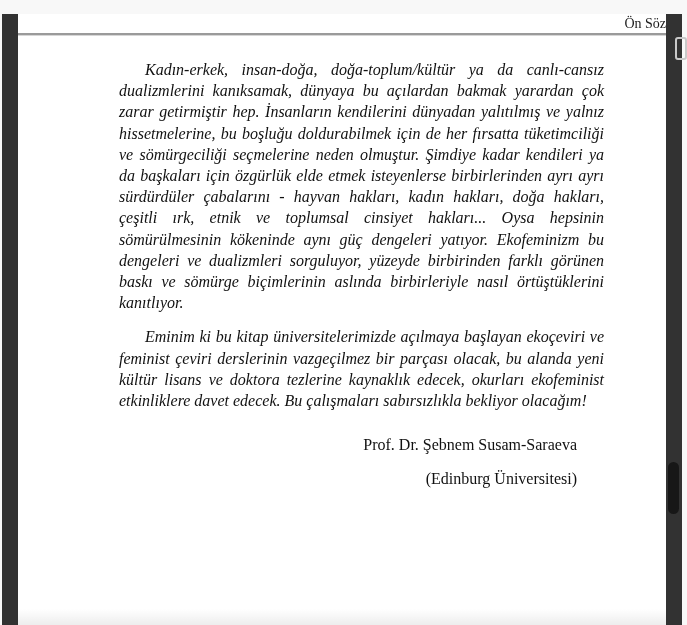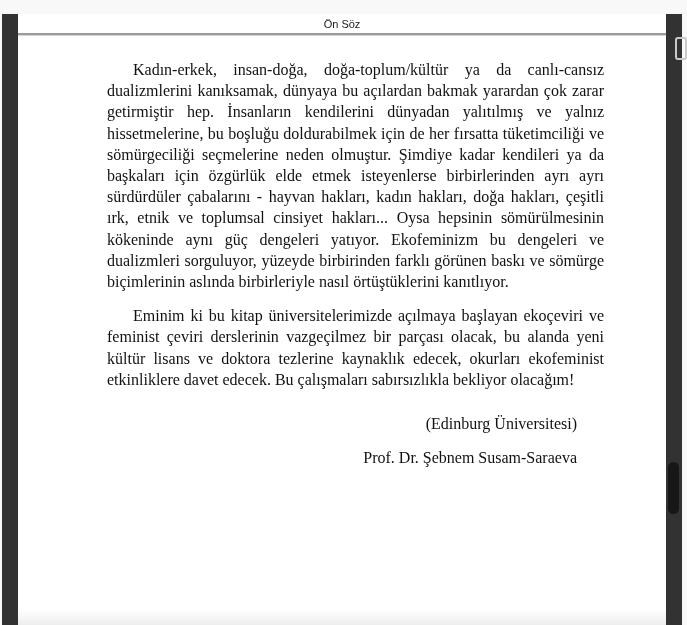--- a/index.html
+++ b/index.html
@@ -43,35 +43,35 @@
   .page{
     position:absolute;left:18px;top:14px;width:648px;bottom:0;
     background:var(--page);z-index:2;
   }
   .page::after{
     content:"";position:absolute;left:0;right:0;bottom:0;height:16px;
     background:linear-gradient(rgba(0,0,0,0), rgba(0,0,0,0.07));
     pointer-events:none;
   }
   .page-header-band{
-    height:19px;line-height:20px;text-align:center;
-    font-family:Liberation Sans, sans-serif;
-    font-size:11px;color:#1a1a1a;
+    height:19px;line-height:20px;text-align:right;
+    font-family:Liberation Serif, serif;
+    font-size:14px;color:#1a1a1a;
   }
   .header-divider{
     height:2px;background:var(--divider);
     border-bottom:1px solid #d6d6d6;
   }
   .page-body{
     margin:23px 62px 0 89px;
     font-size:16px;line-height:21.2px;color:var(--text);
     text-align:justify;
   }
   .page-body p{
-    margin:0 0 13px 0;text-indent:26px;
+    margin:0 0 13px 12px;text-indent:26px;font-style:italic;
   }
   .signature{
     margin:17px 27px 0 0;text-align:right;line-height:34px;
     font-size:16px;color:var(--text);
   }
   .signature div{white-space:nowrap;}
 </style>
 </head>
 <body>
 
@@ -81,22 +81,22 @@
 
 <div class="page">
   <div class="page-header-band">Ön Söz</div>
   <div class="header-divider"></div>
 
   <div class="page-body">
     <p>Kadın-erkek, insan-doğa, doğa-toplum/kültür ya da canlı-cansız dualizmlerini kanıksamak, dünyaya bu açılardan bakmak yarardan çok zarar getirmiştir hep. İnsanların kendilerini dünyadan yalıtılmış ve yalnız hissetmelerine, bu boşluğu doldurabilmek için de her fırsatta tüketimciliği ve sömürgeciliği seçmelerine neden olmuştur. Şimdiye kadar kendileri ya da başkaları için özgürlük elde etmek isteyenlerse birbirlerinden ayrı ayrı sürdürdüler çabalarını - hayvan hakları, kadın hakları, doğa hakları, çeşitli ırk, etnik ve toplumsal cinsiyet hakları... Oysa hepsinin sömürülmesinin kökeninde aynı güç dengeleri yatıyor. Ekofeminizm bu dengeleri ve dualizmleri sorguluyor, yüzeyde birbirinden farklı görünen baskı ve sömürge biçimlerinin aslında birbirleriyle nasıl örtüştüklerini kanıtlıyor.</p>
     <p>Eminim ki bu kitap üniversitelerimizde açılmaya başlayan ekoçeviri ve feminist çeviri derslerinin vazgeçilmez bir parçası olacak, bu alanda yeni kültür lisans ve doktora tezlerine kaynaklık edecek, okurları ekofeminist etkinliklere davet edecek. Bu çalışmaları sabırsızlıkla bekliyor olacağım!</p>
 
     <div class="signature">
+      <div>Prof. Dr. Şebnem Susam-Saraeva</div>
       <div>(Edinburg Üniversitesi)</div>
-      <div>Prof. Dr. Şebnem Susam-Saraeva</div>
     </div>
   </div>
 </div>
 
 <div class="backdrop-strip backdrop-right"></div>
 <div class="right-light-col"></div>
 <div class="scrollbar-thumb"></div>
 <div class="edge-indicator"></div>
 
 </body></html>

